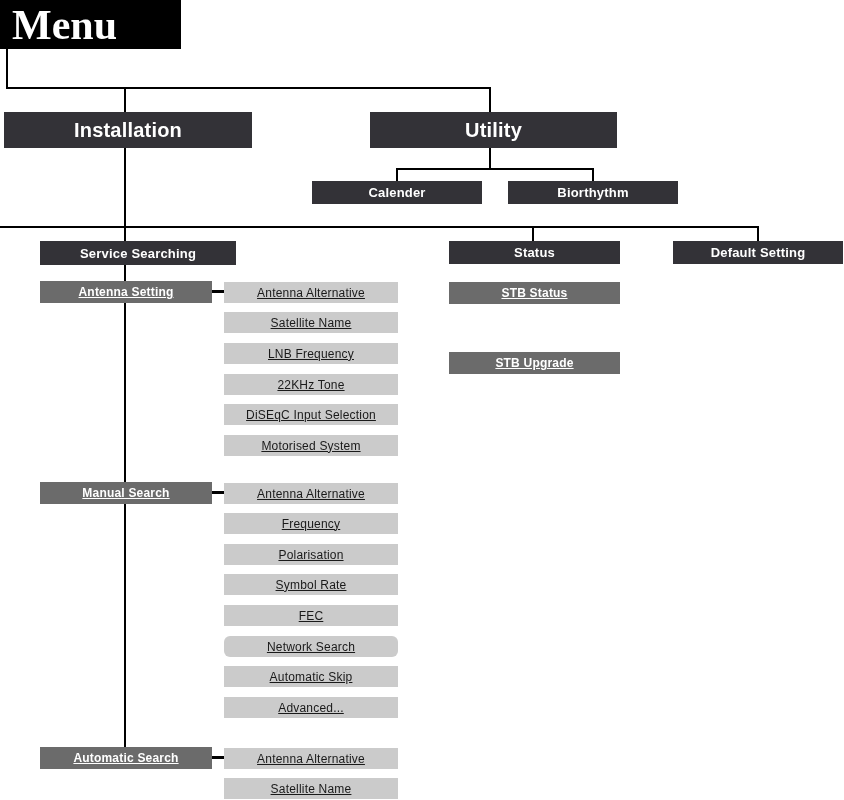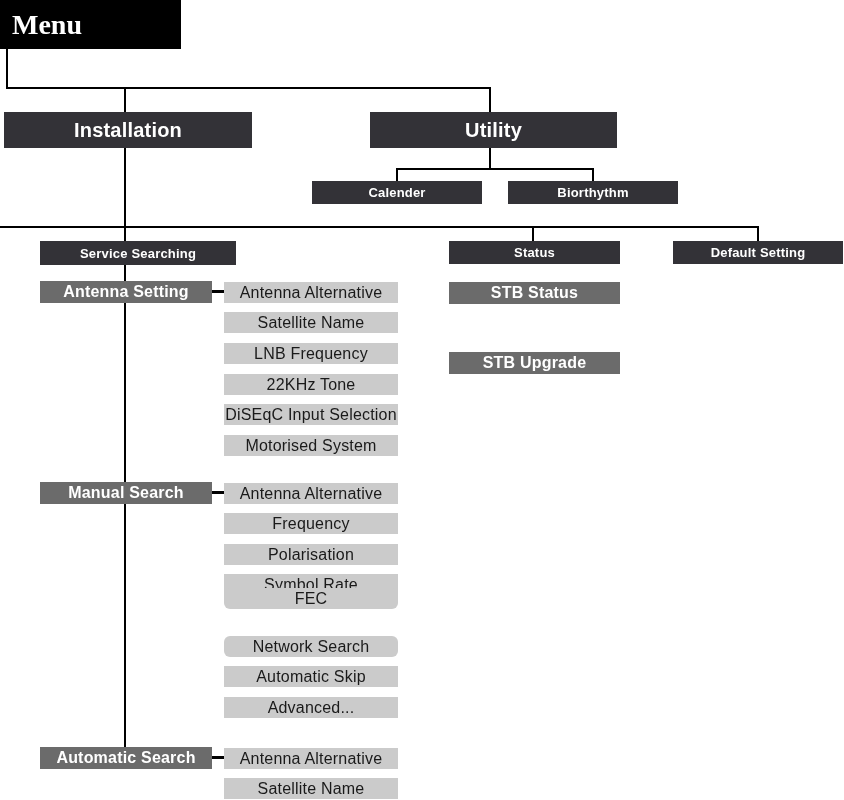--- a/index.html
+++ b/index.html
@@ -11,25 +11,25 @@
   .box {
     position:absolute; z-index:2; display:flex; align-items:center;
     justify-content:center; box-sizing:border-box; text-align:center;
     white-space:nowrap; letter-spacing:0.2px;
   }
   .dark   { background:var(--dark-box, #333237);  color:#ffffff; font-weight:bold; }
   .medium { background:var(--medium-box, #6b6b6b); color:#ffffff; font-weight:bold; }
   .light  { background:var(--light-box, #cbcbcb);  color:#1a1a1a; font-weight:normal; }
   .fs20 { font-size:20px; }
   .fs15 { font-size:13px; }
-  .fs14 { font-size:16px; }
+  .fs14 { font-size:12px;text-decoration:underline; }
   .menu-title {
     position:absolute; left:0; top:0; width:181px; height:49px; z-index:3;
     background:var(--title-bg, #000); color:#fff;
-    font-family:"Liberation Serif", serif; font-weight:bold; font-size:28px;
+    font-family:"Liberation Serif", serif; font-weight:bold; font-size:42px;
     display:flex; align-items:center; padding-left:12px; box-sizing:border-box;
   }
 </style>
 </head>
 <body>
 
 <div class="canvas">
 
   <div class="line" style="left:6px;   top:49px;  width:2px;   height:39px;"></div>
   <div class="line" style="left:6px;   top:87px;  width:485px; height:2px;"></div>
@@ -66,21 +66,21 @@
   <div class="box light fs14" style="left:224px; top:312px; width:174px; height:21px;">Satellite Name</div>
   <div class="box light fs14" style="left:224px; top:343px; width:174px; height:21px;">LNB Frequency</div>
   <div class="box light fs14" style="left:224px; top:374px; width:174px; height:21px;">22KHz Tone</div>
   <div class="box light fs14" style="left:224px; top:404px; width:174px; height:21px;">DiSEqC Input Selection</div>
   <div class="box light fs14" style="left:224px; top:435px; width:174px; height:21px;">Motorised System</div>
 
   <div class="box light fs14" style="left:224px; top:483px; width:174px; height:21px;">Antenna Alternative</div>
   <div class="box light fs14" style="left:224px; top:513px; width:174px; height:21px;">Frequency</div>
   <div class="box light fs14" style="left:224px; top:544px; width:174px; height:21px;">Polarisation</div>
   <div class="box light fs14" style="left:224px; top:574px; width:174px; height:21px;">Symbol Rate</div>
-  <div class="box light fs14" style="left:224px; top:588px; width:174px; height:21px;border-radius:6px;">FEC</div>
+  <div class="box light fs14" style="left:224px; top:605px; width:174px; height:21px;">FEC</div>
   <div class="box light fs14" style="left:224px; top:636px; width:174px; height:21px;border-radius:6px;">Network Search</div>
   <div class="box light fs14" style="left:224px; top:666px; width:174px; height:21px;">Automatic Skip</div>
   <div class="box light fs14" style="left:224px; top:697px; width:174px; height:21px;">Advanced...</div>
 
   <div class="box light fs14" style="left:224px; top:748px; width:174px; height:21px;">Antenna Alternative</div>
   <div class="box light fs14" style="left:224px; top:778px; width:174px; height:21px;">Satellite Name</div>
 
   <div class="box medium fs14" style="left:449px; top:282px; width:171px; height:22px;">STB Status</div>
   <div class="box medium fs14" style="left:449px; top:352px; width:171px; height:22px;">STB Upgrade</div>
 

